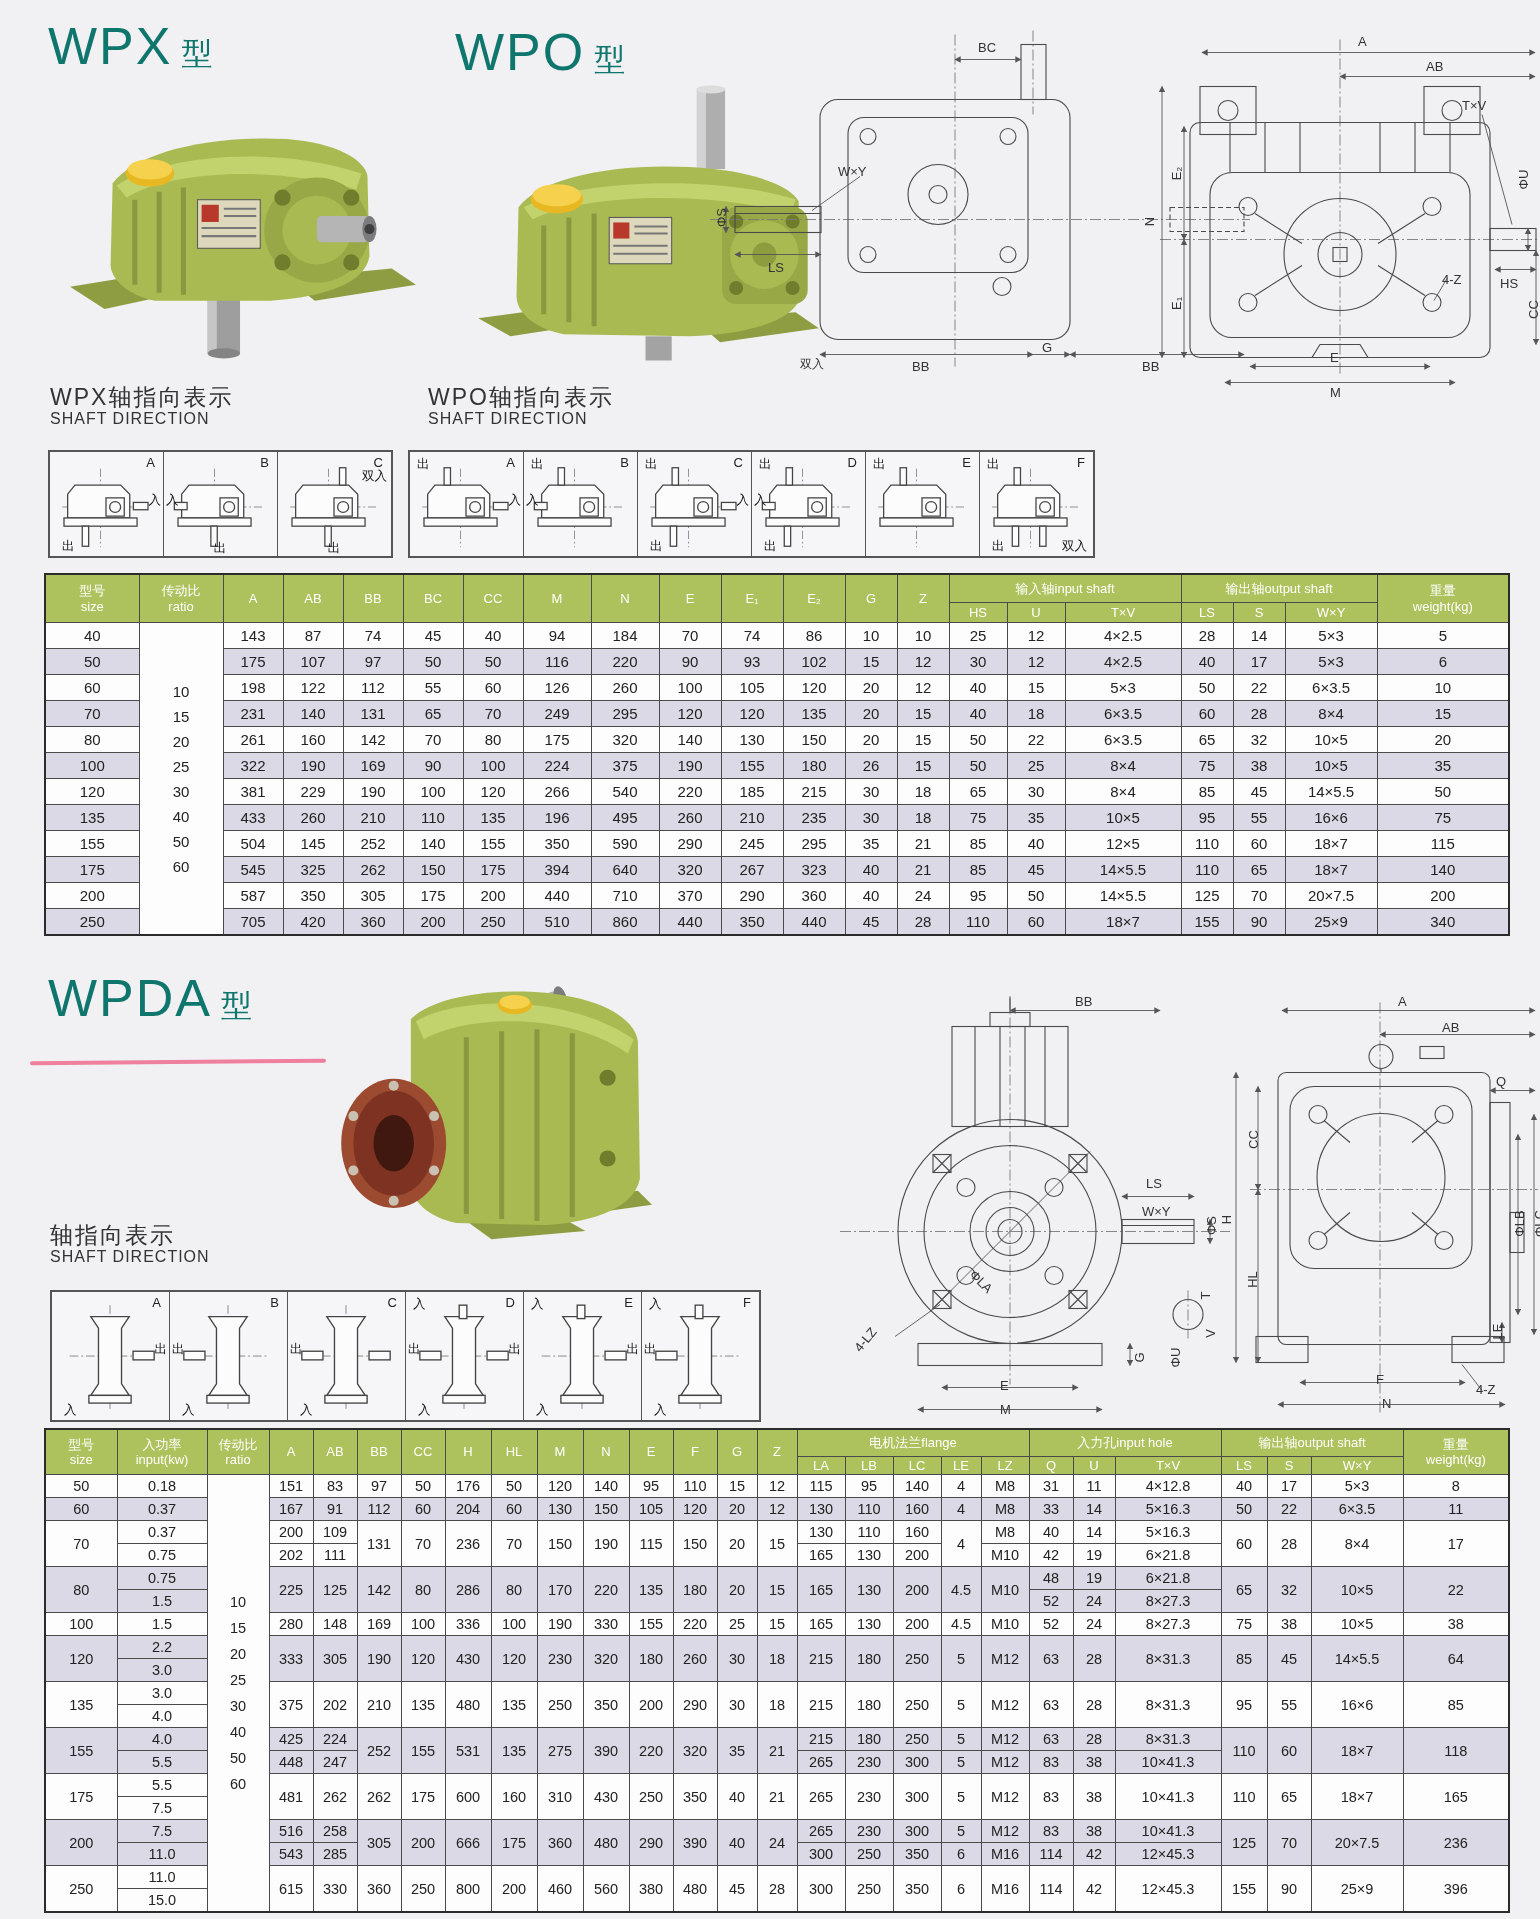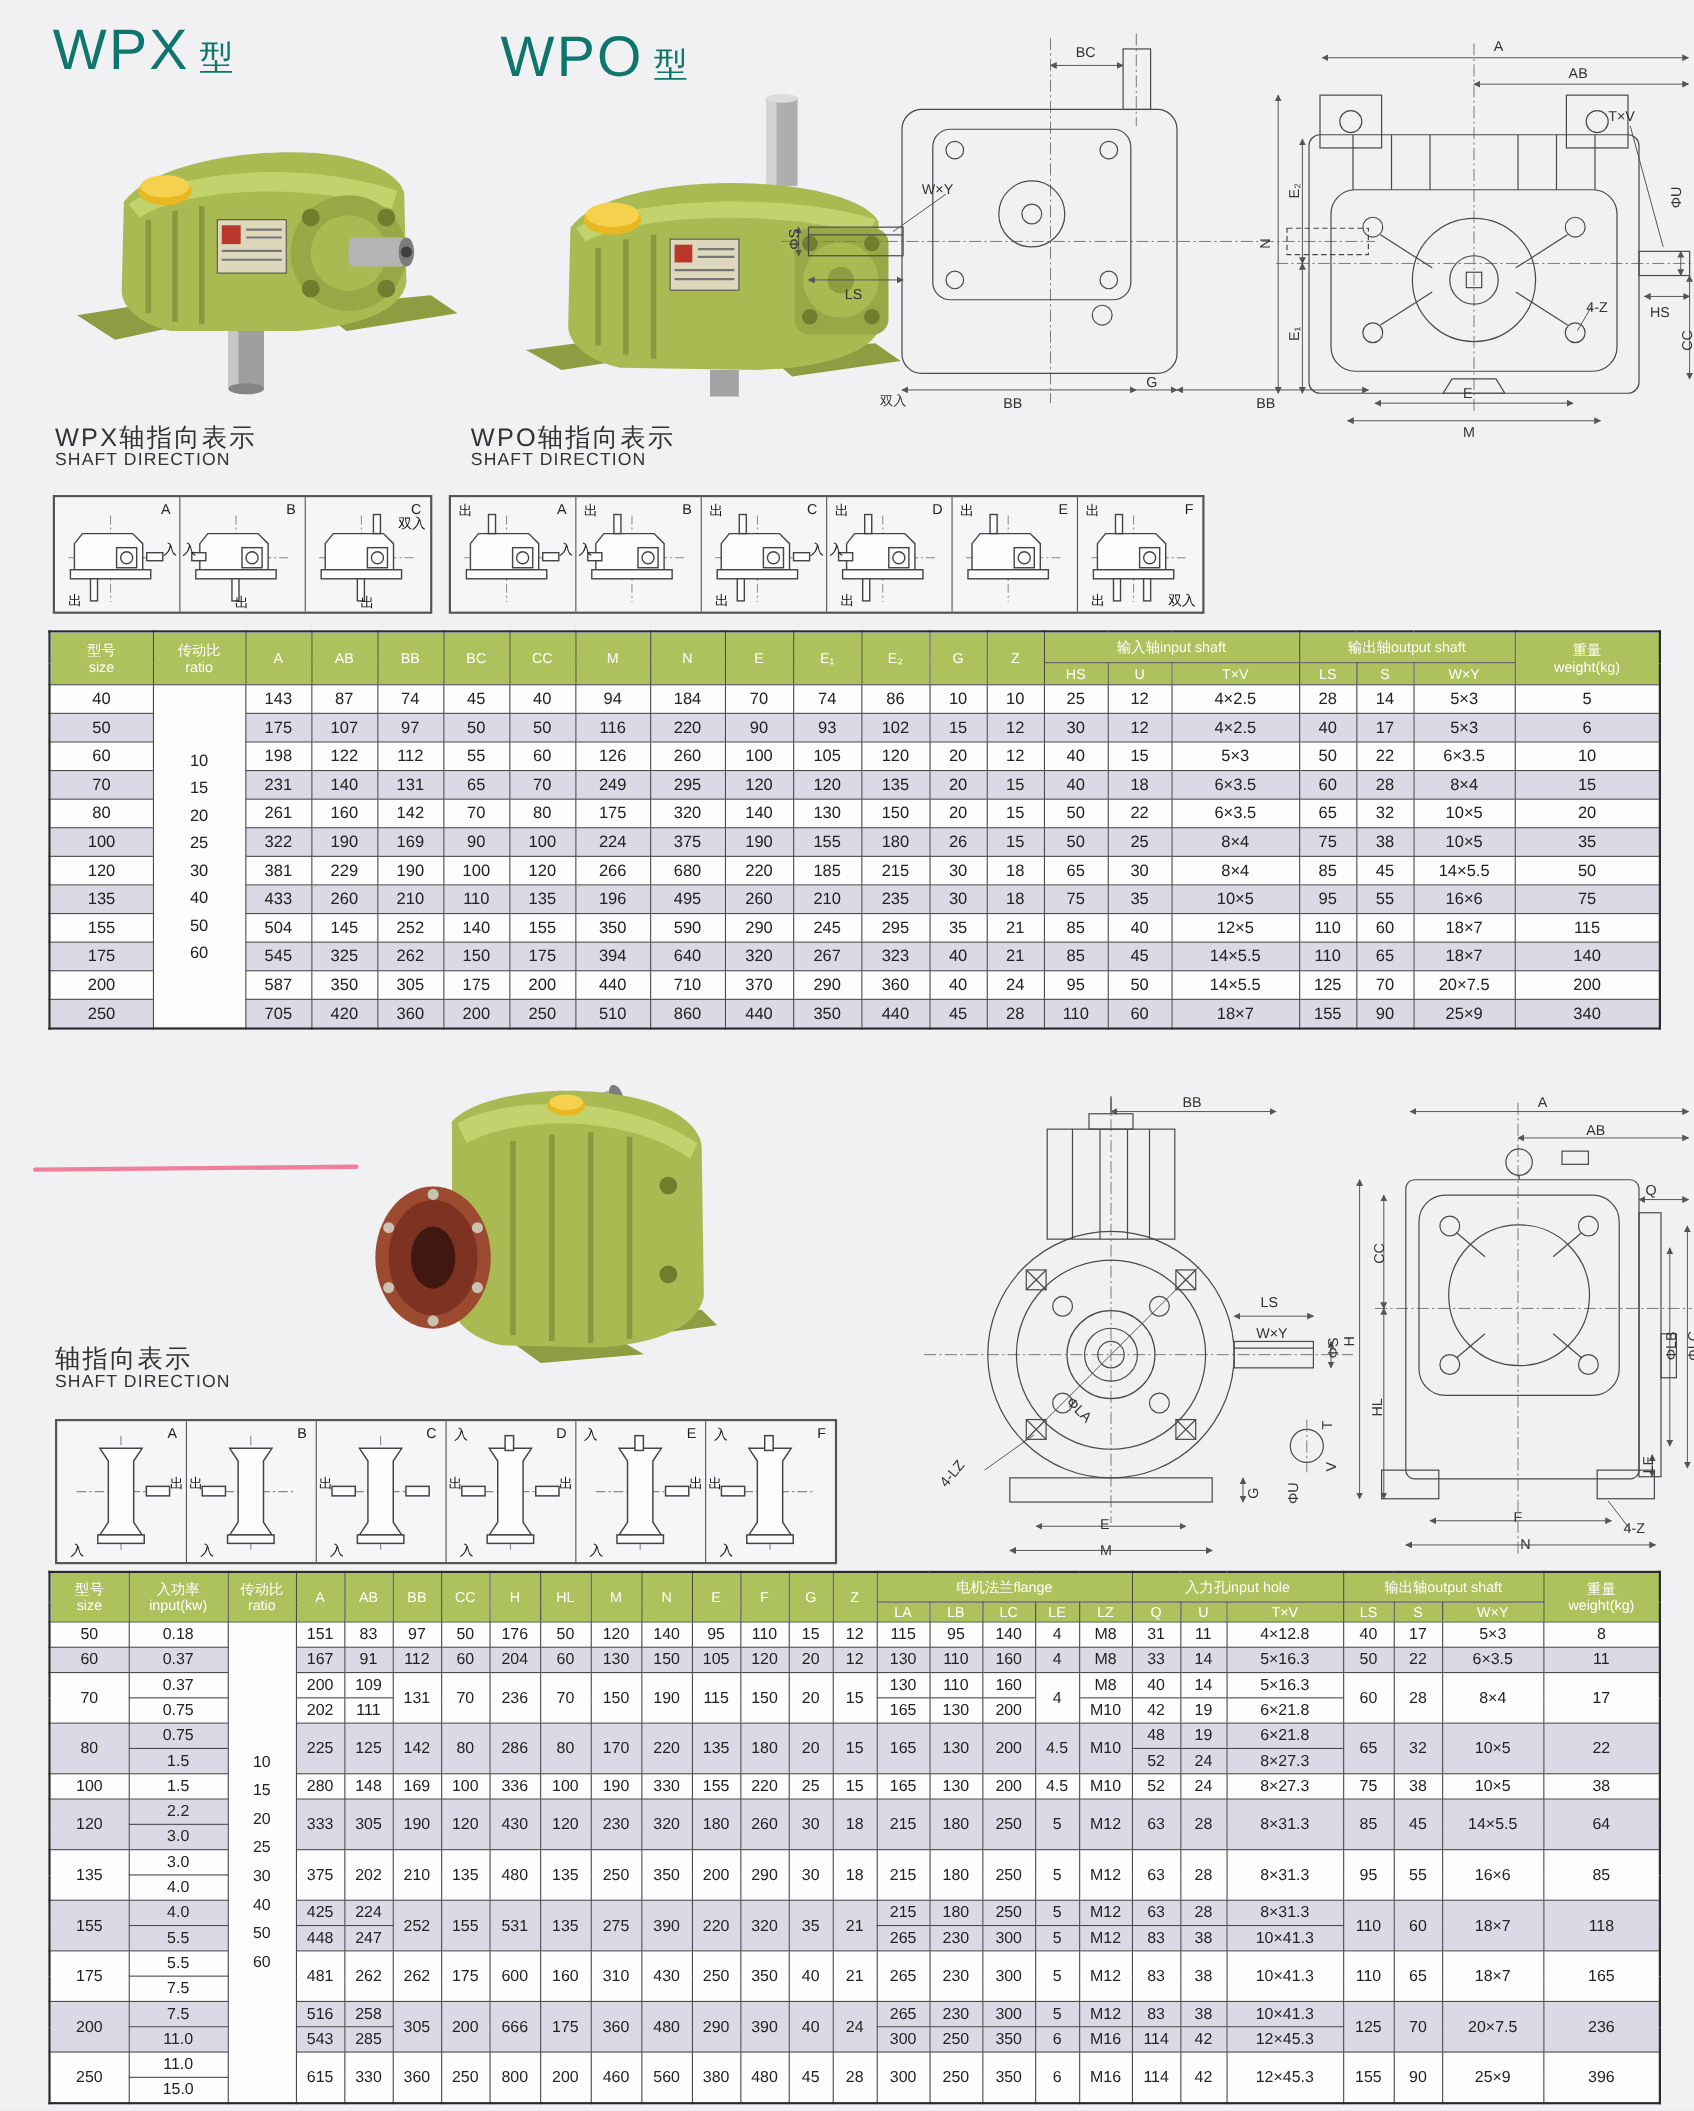--- a/index.html
+++ b/index.html
@@ -585,21 +585,21 @@
           <td>35</td>
         </tr>
         <tr>
           <td>120</td>
           <td>381</td>
           <td>229</td>
           <td>190</td>
           <td>100</td>
           <td>120</td>
           <td>266</td>
-          <td>680</td>
+          <td>540</td>
           <td>220</td>
           <td>185</td>
           <td>215</td>
           <td>30</td>
           <td>18</td>
           <td>65</td>
           <td>30</td>
           <td>8×4</td>
           <td>85</td>
           <td>45</td>
@@ -712,20 +712,23 @@
           <td>60</td>
           <td>18×7</td>
           <td>155</td>
           <td>90</td>
           <td>25×9</td>
           <td>340</td>
         </tr>
       </tbody>
     </table>
 
+  <div class="model-title" style="left:48px;top:968px">
+    <span class="main">WPDA</span><span class="suffix">型</span>
+  </div>
   <div class="pink-underline" style="left:30px;top:1060px;width:296px"></div>
 
   <div class="photo" style="left:315px;top:956px;width:338px;height:304px">
     <svg width="338" height="304" viewBox="0 0 335 300">
       <rect x="185" y="42" width="58" height="20" rx="4" transform="rotate(-18 214 52)" fill="#b2b2b2"></rect>
       <ellipse cx="243" cy="40" rx="6" ry="11" transform="rotate(-18 243 40)" fill="#7c7c7c"></ellipse>
       <polygon points="150,262 240,256 268,272 175,280" fill="#8e9d41"></polygon>
       <polygon points="258,238 320,232 334,246 276,254" fill="#8e9d41"></polygon>
       <path d="M95,62 C120,36 200,28 255,40 C295,48 318,66 320,84 L322,220 C316,248 280,262 230,266 L140,264 C112,258 96,242 95,226 Z" fill="#a9ba52"></path>
       <path d="M100,64 C140,40 250,36 316,82 L310,96 C250,54 150,58 108,82 Z" fill="#c2d26c"></path>

